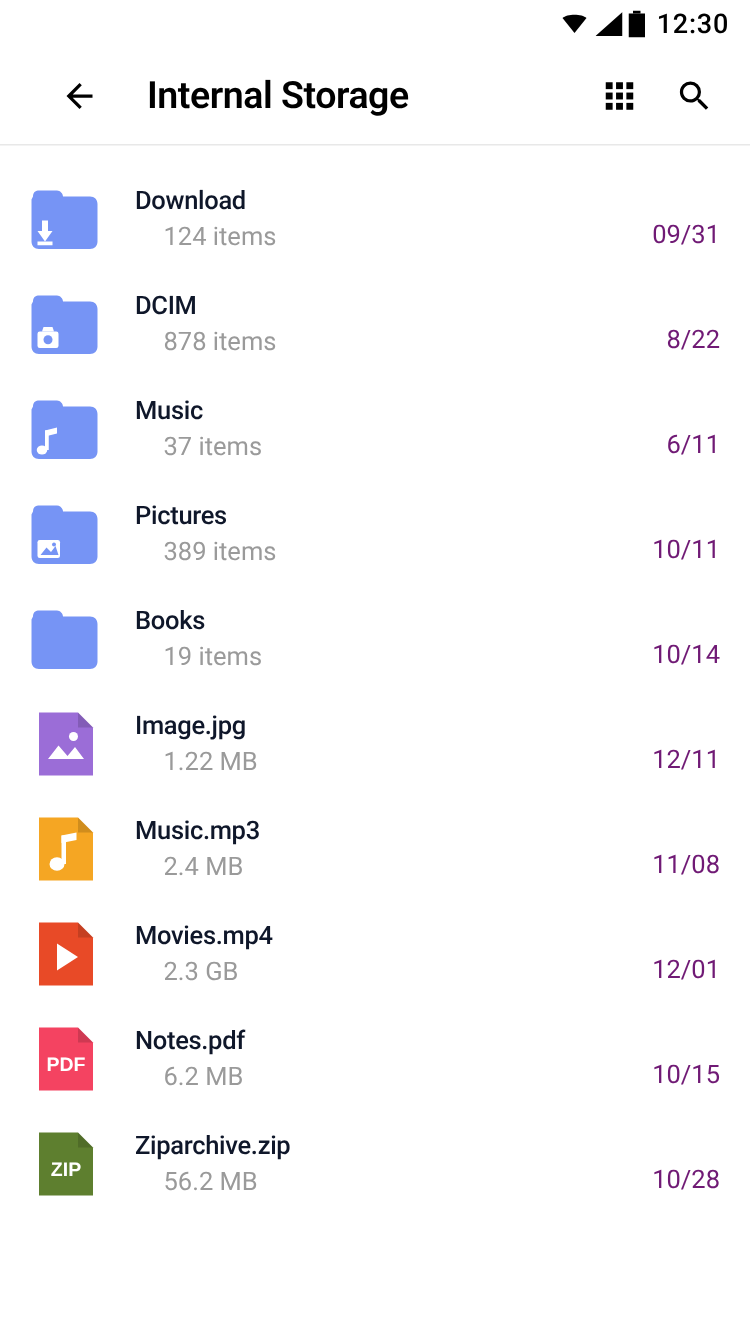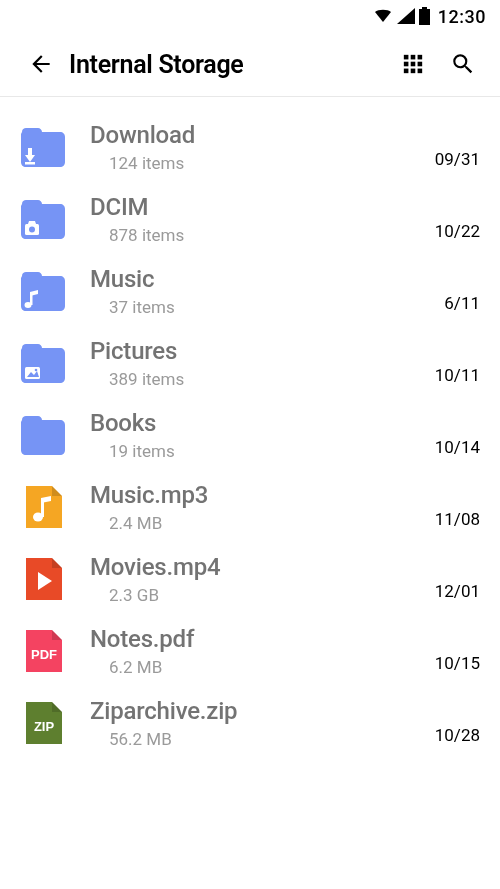--- a/index.html
+++ b/index.html
@@ -20,22 +20,22 @@
       gap: 4px;
       font-size: 18px;
       font-weight: 500;
     }
     .status-bar .icon { display: inline-flex; align-items: center; }
     .status-time { margin-left: 4px; letter-spacing: 0.5px; }
     .header {
       height: 65px;
       display: flex;
       align-items: center;
-      padding: 0 22px 0 26px;
-      gap: 13px;
+      padding: 0 22px 0 38px;
+      gap: 30px;
       border-bottom: 1px solid #e8e8e8;
     }
     .header-title {
       font-size: 25px;
       font-weight: 600;
       flex: 1;
       letter-spacing: -0.3px;
     }
     .header-btn {
       width: 30px;
@@ -58,34 +58,34 @@
       width: 50px;
       height: 50px;
       flex-shrink: 0;
       display: flex;
       align-items: flex-start;
       justify-content: center;
     }
     .item-icon svg { width: 50px; height: 50px; }
     .item-text { flex: 1; display: flex; flex-direction: column; gap: 4px; }
     .item-name {
-      font-size: 24px;
+      font-size: 17px;
       font-weight: 500;
-      color: #737373;
+      color: #0f172a;
       letter-spacing: -0.2px;
     }
     .item-sub {
       font-size: 17px;
       color: #9a9a9a;
       font-weight: 400;
       margin-left: 19px;
     }
     .item-date {
       font-size: 17px;
-      color: #000000;
+      color: #701a75;
       font-weight: 400;
       align-self: flex-end;
       padding-bottom: 4px;
     }
   </style>
 </head>
 <body>
 
 <div class="status-bar">
   <span class="icon">
@@ -162,21 +162,21 @@
             <rect x="7" y="30" width="14" height="11" rx="1.5"></rect>
             <path d="M11 27 L17 27 L18 30 L10 30 Z"></path>
           </g>
           <circle cx="14" cy="35.5" r="3" fill="#7694f5"></circle>
         </svg>
       </div>
       <div class="item-text">
         <div class="item-name">DCIM</div>
         <div class="item-sub">878 items</div>
       </div>
-      <div class="item-date">10/22</div>
+      <div class="item-date">8/22</div>
     </div>
     <div class="list-item">
       <div class="item-icon">
         <svg viewBox="0 0 50 50">
           <path d="M4 10 C4 7 6 6 8 6 L20 6 C22 6 24 8 24 10 L42 10 C45 10 47 12 47 15 L47 40 C47 43 45 45 42 45 L8 45 C5 45 3 43 3 40 L3 12 Z" fill="#7694f5"></path>
           <g fill="#fff">
             <ellipse cx="10" cy="39" rx="3.5" ry="3"></ellipse>
             <rect x="12" y="26" width="2.5" height="13"></rect>
             <path d="M12 26 L20 24 L20 28 L12 30 Z"></path>
           </g>
@@ -211,20 +211,35 @@
       </div>
       <div class="item-text">
         <div class="item-name">Books</div>
         <div class="item-sub">19 items</div>
       </div>
       <div class="item-date">10/14</div>
     </div>
     <div class="list-item">
       <div class="item-icon">
         <svg viewBox="0 0 50 50">
+          <path d="M8 4 L34 4 L44 14 L44 46 L8 46 Z" fill="#9b6dd7"></path>
+          <path d="M34 4 L34 14 L44 14 Z" fill="rgba(0,0,0,0.15)"></path>
+          <path d="M14 35 L21 26 L27 33 L32 27 L38 35 Z" fill="#fff"></path>
+          <circle cx="31" cy="20" r="3" fill="#fff"></circle>
+        </svg>
+      </div>
+      <div class="item-text">
+        <div class="item-name">Image.jpg</div>
+        <div class="item-sub">1.22 MB</div>
+      </div>
+      <div class="item-date">12/11</div>
+    </div>
+    <div class="list-item">
+      <div class="item-icon">
+        <svg viewBox="0 0 50 50">
           <path d="M8 4 L34 4 L44 14 L44 46 L8 46 Z" fill="#f5a623"></path>
           <path d="M34 4 L34 14 L44 14 Z" fill="rgba(0,0,0,0.15)"></path>
           <g fill="#fff">
             <ellipse cx="20" cy="35" rx="5" ry="4.5"></ellipse>
             <rect x="23" y="16" width="3" height="19"></rect>
             <path d="M23 16 L33 14 L33 19 L23 21 Z"></path>
           </g>
         </svg>
       </div>
       <div class="item-text">

